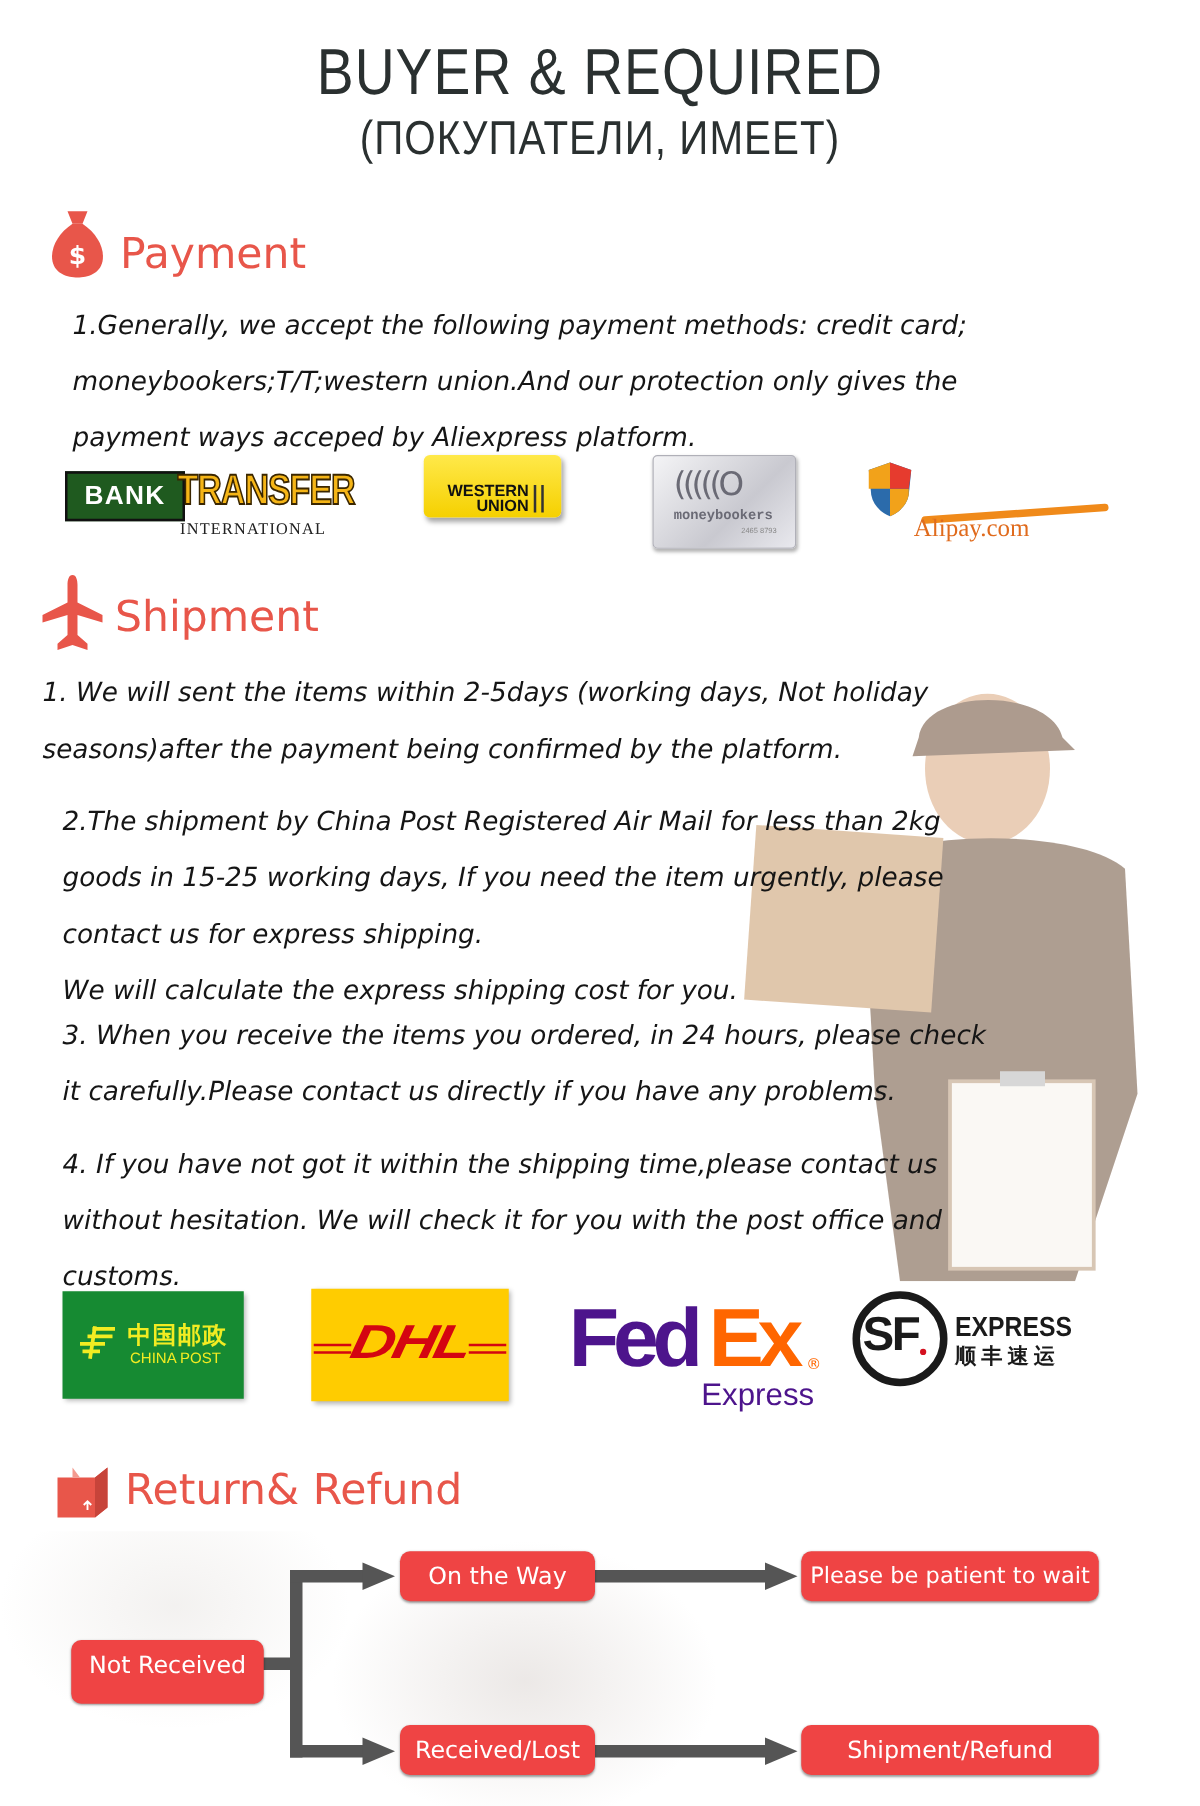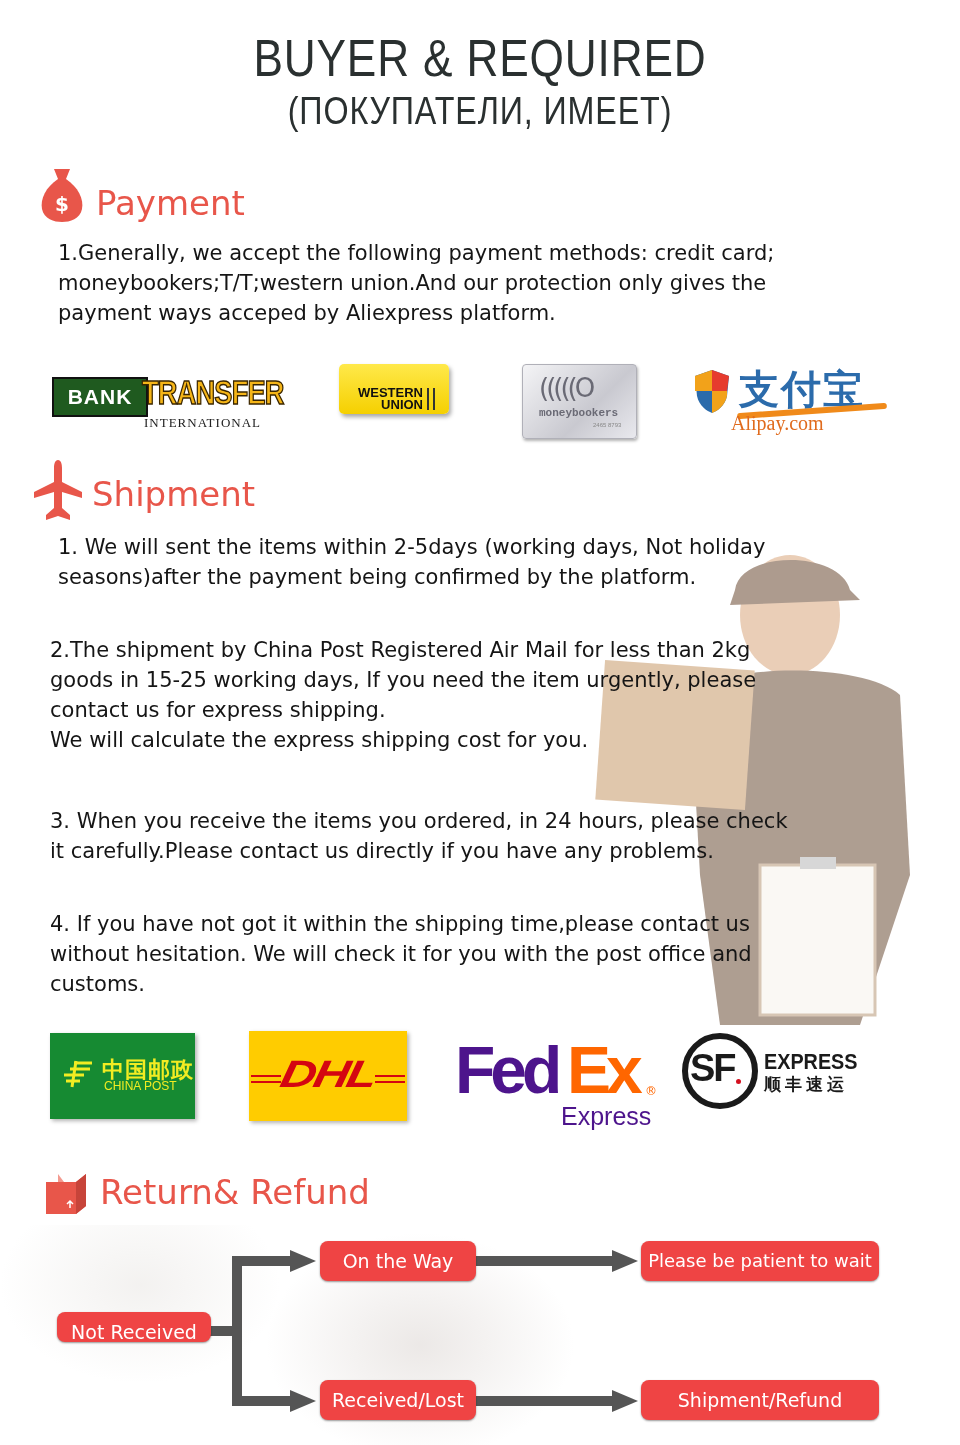--- a/index.html
+++ b/index.html
@@ -15,22 +15,23 @@
     font-family: "Liberation Sans", sans-serif; font-weight: normal;
     color: #2a3030; letter-spacing: 1px;
   }
   .title-main { top: 28px; font-size: 52px; transform: scaleX(0.85); transform-origin: center; }
   .title-sub { top: 90px; font-size: 38px; transform: scaleX(0.85); transform-origin: center; }
 
   .section-head {
     font-family: "DejaVu Sans", sans-serif; font-size: 34px; color: #e8564a;
   }
   .para {
-    font-family: "DejaVu Sans", sans-serif; font-size: 21px; line-height: 30px; color: #151515;
+    font-family: "DejaVu Sans", sans-serif; font-size: 21px; line-height: 45px; color: #151515;
     white-space: pre-line;
+    font-style: italic;
   }
 
   
   .courier {
     left: 560px; top: 545px; width: 380px; height: 480px; opacity: 0.55;
   }
 
   .logo { position: absolute; }
   .bank { left: 52px; top: 377px; width: 222px; height: 52px; }
   .bank .bank-box { position:absolute; left:0; top:0; width:92px; height:36px; background:#1f5a1f; border:2px solid #111; color:#fff; font-family:"Liberation Sans",sans-serif; font-weight:bold; font-size:21px; line-height:36px; text-align:center; letter-spacing:1px; }
@@ -45,21 +46,21 @@
   .mb .rings { position:absolute; left:16px; top:8px; font-family:"DejaVu Sans",sans-serif; font-size:26px; color:#6a6a75; letter-spacing:-3px; }
   .mb .lbl { position:absolute; left:16px; top:42px; font-family:Liberation Mono, monospace; font-weight:bold; font-size:11px; color:#6a6a75; }
   .mb .num { position:absolute; left:70px; top:57px; font-family:"Liberation Sans",sans-serif; font-size:6px; color:#888; }
 
   .alipay { left: 693px; top: 366px; width: 200px; height: 80px; }
   .alipay .cn { position:absolute; left:46px; top:-4px; font-size:40px; color:#2b6bab; font-weight:bold; letter-spacing:2px; }
   .alipay .swoosh { position:absolute; left:44px; top:42px; width:150px; height:6px; border-radius:3px; background:#f08a1a; transform: rotate(-4deg); }
   .alipay .en { position:absolute; left:38px; top:46px; font-family:"Liberation Serif",serif; font-size:20px; color:#e06b1d; }
 
   .chinapost { left: 50px; top: 1033px; width: 145px; height: 86px; background:#168a32; box-shadow:2px 2px 4px rgba(0,0,0,0.3); }
-  .chinapost .cn { position:absolute; left:52px; top:22px; font-size:22px; font-weight:bold; color:#f2ec22; letter-spacing:1px;text-align:right; }
+  .chinapost .cn { position:absolute; left:52px; top:22px; font-size:19px; font-weight:bold; color:#f2ec22; letter-spacing:1px;text-align:right; }
   .chinapost .en { position:absolute; left:54px; top:46px; font-family:"Liberation Sans",sans-serif; font-size:12px; color:#f2ec22; }
   .chinapost .mark { position:absolute; left:12px; top:26px; width:32px; height:30px; }
 
   .dhl { left: 249px; top: 1031px; width: 158px; height: 90px; background:#ffcc00; box-shadow:2px 2px 4px rgba(0,0,0,0.3); }
   .dhl .t { position:absolute; left:0; top:22px; width:158px; text-align:center; font-family:"Liberation Sans",sans-serif; font-weight:bold; font-style:italic; font-size:38px; color:#d40511; letter-spacing:-2px; transform:skewX(-12deg) scaleX(1.3); }
   .dhl .l { position:absolute; height:2px; background:#d40511; }
 
   .fedex { left: 455px; top: 1040px; width: 210px; height: 95px; }
   .fedex .fed { position:absolute; left:0; top:-8px; font-family:"Liberation Sans",sans-serif; font-weight:bold; font-size:66px; color:#4d148c; letter-spacing:-5px; }
   .fedex .ex { position:absolute; left:112px; top:-8px; font-family:"Liberation Sans",sans-serif; font-weight:bold; font-size:66px; color:#ff6600; letter-spacing:-5px; }
@@ -118,39 +119,38 @@
   <div class="lbl">moneybookers</div>
   <div class="num">2465 8793</div>
 </div>
 <div class="logo alipay">
   <svg class="abs" style="left:0;top:2px" width="38" height="46" viewBox="0 0 38 46">
     <path d="M19 2 L36 8 L34 28 C32 38 24 43 19 45 C14 43 6 38 4 28 L2 8 Z" fill="#2b6bab"></path>
     <path d="M19 2 L19 23 L2 23 L2 8 Z" fill="#f2a21a"></path>
     <path d="M19 23 L34 23 L34 28 C32 38 24 43 19 45 Z" fill="#f2a21a"></path>
     <path d="M19 2 L36 8 L34 23 L19 23 Z" fill="#e63b2e"></path>
   </svg>
-  <div class="cn">支付宝</div>
   <div class="swoosh"></div>
   <div class="en">Alipay.com</div>
 </div>
 
 <svg class="abs courier" viewBox="0 0 380 480">
   <ellipse cx="230" cy="70" rx="50" ry="60" fill="#d9a77e"></ellipse>
   <path d="M175 45 C180 5 280 5 290 45 L300 55 L170 60 Z" fill="#6b4a33"></path>
   <path d="M130 150 C150 120 300 115 340 150 L350 330 L300 480 L160 480 L140 330 Z" fill="#6d4f39"></path>
   <rect x="40" y="120" width="150" height="140" fill="#c89a6a" transform="rotate(4 115 190)"></rect>
   <rect x="200" y="320" width="115" height="150" fill="#f7f3ec" stroke="#b89878" stroke-width="3"></rect>
   <rect x="240" y="312" width="36" height="12" fill="#b8b8b8"></rect>
 </svg>
 
 <svg class="abs" style="left:32px;top:458px" width="52" height="64" viewBox="0 0 52 64">
   <path d="M26 2 C29 2 30 6 30 10 L30 24 L50 34 L50 40 L30 34 L30 50 L38 57 L38 62 L26 58 L14 62 L14 57 L22 50 L22 34 L2 40 L2 34 L22 24 L22 10 C22 6 23 2 26 2 Z" fill="#e8564a"></path>
 </svg>
 <div class="abs section-head" style="left:92px;top:474px">Shipment</div>
-<div class="abs para" style="left:58px;top:532px;width:880px">1. We will sent the items within 2-5days (working days, Not holiday
+<div class="abs para" style="left:34px;top:532px;width:880px">1. We will sent the items within 2-5days (working days, Not holiday
 seasons)after the payment being confirmed by the platform.</div>
 <div class="abs para" style="left:50px;top:635px;width:880px">2.The shipment by China Post Registered Air Mail for less than  2kg
 goods in 15-25 working days, If  you need the item urgently, please
 contact us for express shipping.
 We will calculate the express shipping cost for you.</div>
 <div class="abs para" style="left:50px;top:806px;width:880px">3. When you receive the items you ordered, in 24 hours, please check
  it carefully.Please contact us directly if you have any problems.</div>
 <div class="abs para" style="left:50px;top:909px;width:880px">4. If you have not got it within the shipping time,please contact us
 without hesitation. We will check it for you with the post office and
 customs.</div>
@@ -202,17 +202,17 @@
 <div class="line" style="left:232px;top:1256px;width:10px;height:150px"></div>
 <div class="line" style="left:232px;top:1256px;width:60px;height:10px"></div>
 <div class="arrow" style="left:290px;top:1250px"></div>
 <div class="line" style="left:232px;top:1396px;width:60px;height:10px"></div>
 <div class="arrow" style="left:290px;top:1390px"></div>
 <div class="line" style="left:474px;top:1256px;width:140px;height:10px"></div>
 <div class="arrow" style="left:612px;top:1250px"></div>
 <div class="line" style="left:474px;top:1396px;width:140px;height:10px"></div>
 <div class="arrow" style="left:612px;top:1390px"></div>
 
-<div class="node" style="left:57px;top:1312px;width:154px;height:30px;line-height:40px">Not Received</div>
+<div class="node" style="left:57px;top:1312px;width:154px;height:51px;line-height:40px">Not Received</div>
 <div class="node" style="left:320px;top:1241px;width:156px;height:40px;line-height:40px">On the Way</div>
 <div class="node" style="left:641px;top:1241px;width:238px;height:40px;line-height:40px;font-size:18px">Please be patient to wait</div>
 <div class="node" style="left:320px;top:1380px;width:156px;height:40px;line-height:40px">Received/Lost</div>
 <div class="node" style="left:641px;top:1380px;width:238px;height:40px;line-height:40px">Shipment/Refund</div>
 
 </body></html>

